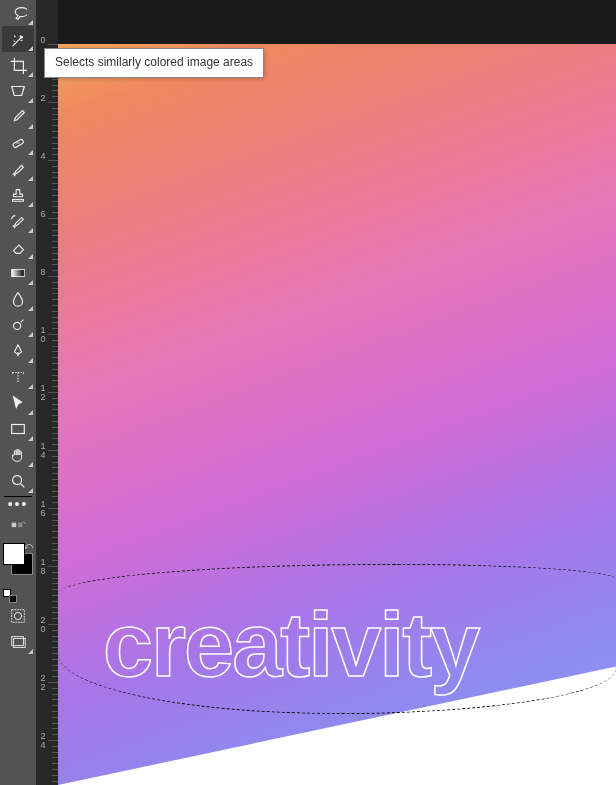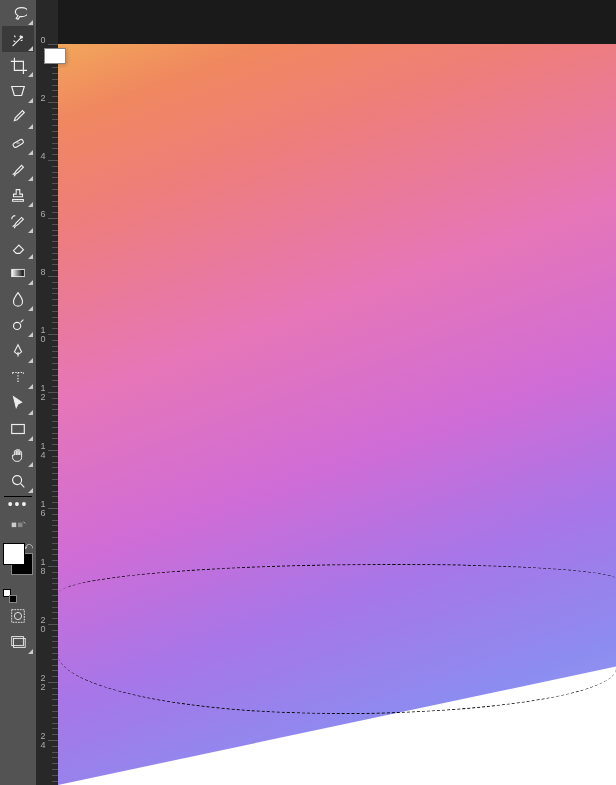--- a/index.html
+++ b/index.html
@@ -487,17 +487,19 @@
     <div class="tick" style="top: 763.2px;"></div>
     <div class="tick" style="top: 769px;"></div>
     <div class="tick" style="top: 774.8px;"></div>
     <div class="tick" style="top: 780.6px;"></div>
   </div>
 
 <div class="dark-top"></div>
 
 <div class="canvas-area">
   <div class="gradient"></div>
+  <div class="creativity-text">creativity</div>
   <div class="selection sel1"></div>
 </div>
 
 <div class="tooltip">
+  <div class="tt-desc">Selects similarly colored image areas</div>
 </div>
 
 </body></html>

